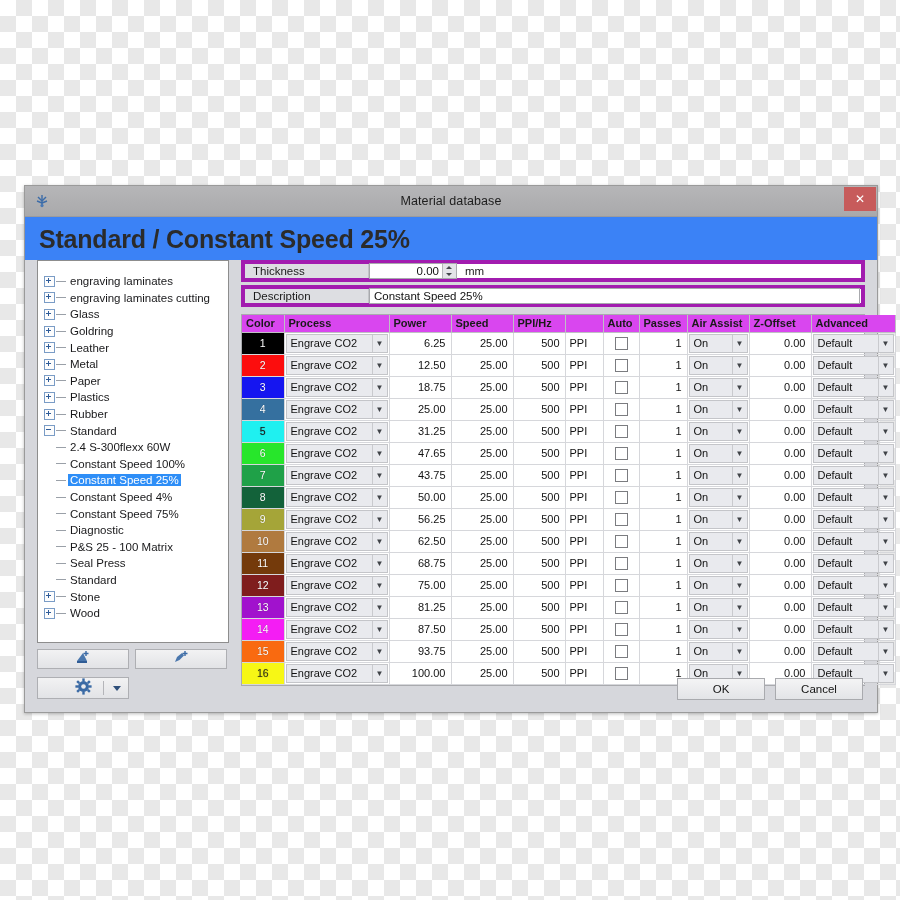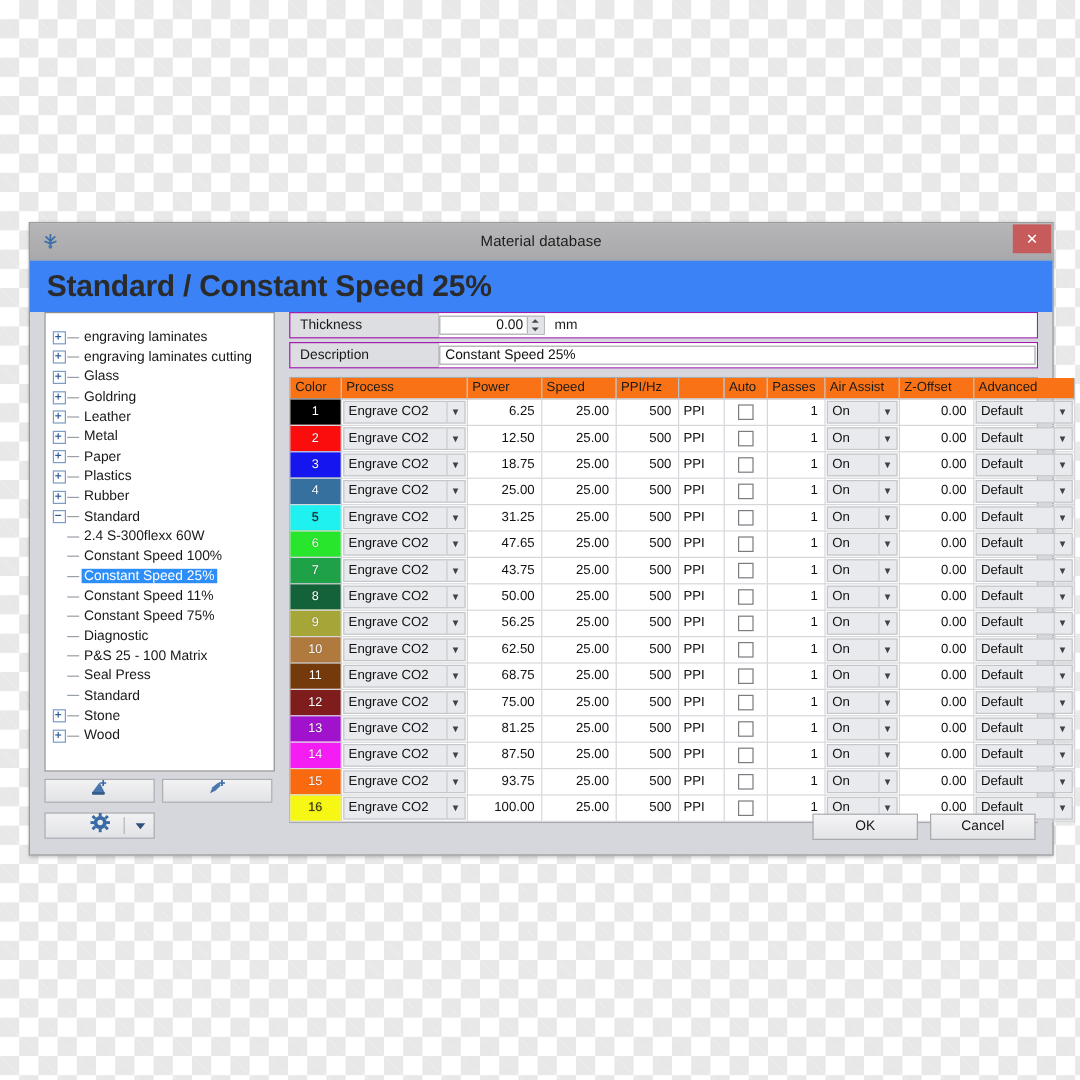--- a/index.html
+++ b/index.html
@@ -154,21 +154,21 @@
     left: 216px;
     top: 0;
     right: 12px;
   }
 
   .field-row {
     display: flex;
     align-items: stretch;
     height: 22px;
     margin-bottom: 3px;
-    border: 1px solid #a21caf;
+    border: 4px solid #a21caf;
     background: #dddee2;
     box-sizing: border-box;
   }
   .field-label {
     width: 124px;
     display: flex;
     align-items: center;
     padding-left: 8px;
     font-size: 11.5px;
     color: #1a1a1a;
@@ -255,22 +255,22 @@
     box-sizing: border-box;
   }
   table.grid {
     border-collapse: collapse;
     width: 100%;
     font-size: 11px;
     color: #111;
     table-layout: fixed;
   }
   table.grid th {
-    background: #f97316;
-    font-weight: normal;
+    background: #d946ef;
+    font-weight: bold;
     text-align: left;
     padding: 2px 4px;
     border-right: 1px solid #bfc0c4;
     border-bottom: 1px solid #bfc0c4;
     height: 17px;
     box-sizing: border-box;
     font-size: 11px;
     color: #1a1a1a;
   }
   table.grid td {
@@ -502,21 +502,21 @@
         <div class="tnode child">
           <span class="dash"></span>
           <span class="lbl">Constant Speed 100%</span>
         </div>
         <div class="tnode child selected">
           <span class="dash"></span>
           <span class="lbl">Constant Speed 25%</span>
         </div>
         <div class="tnode child">
           <span class="dash"></span>
-          <span class="lbl">Constant Speed 11%</span>
+          <span class="lbl">Constant Speed 4%</span>
         </div>
         <div class="tnode child">
           <span class="dash"></span>
           <span class="lbl">Constant Speed 75%</span>
         </div>
         <div class="tnode child">
           <span class="dash"></span>
           <span class="lbl">Diagnostic</span>
         </div>
         <div class="tnode child">

